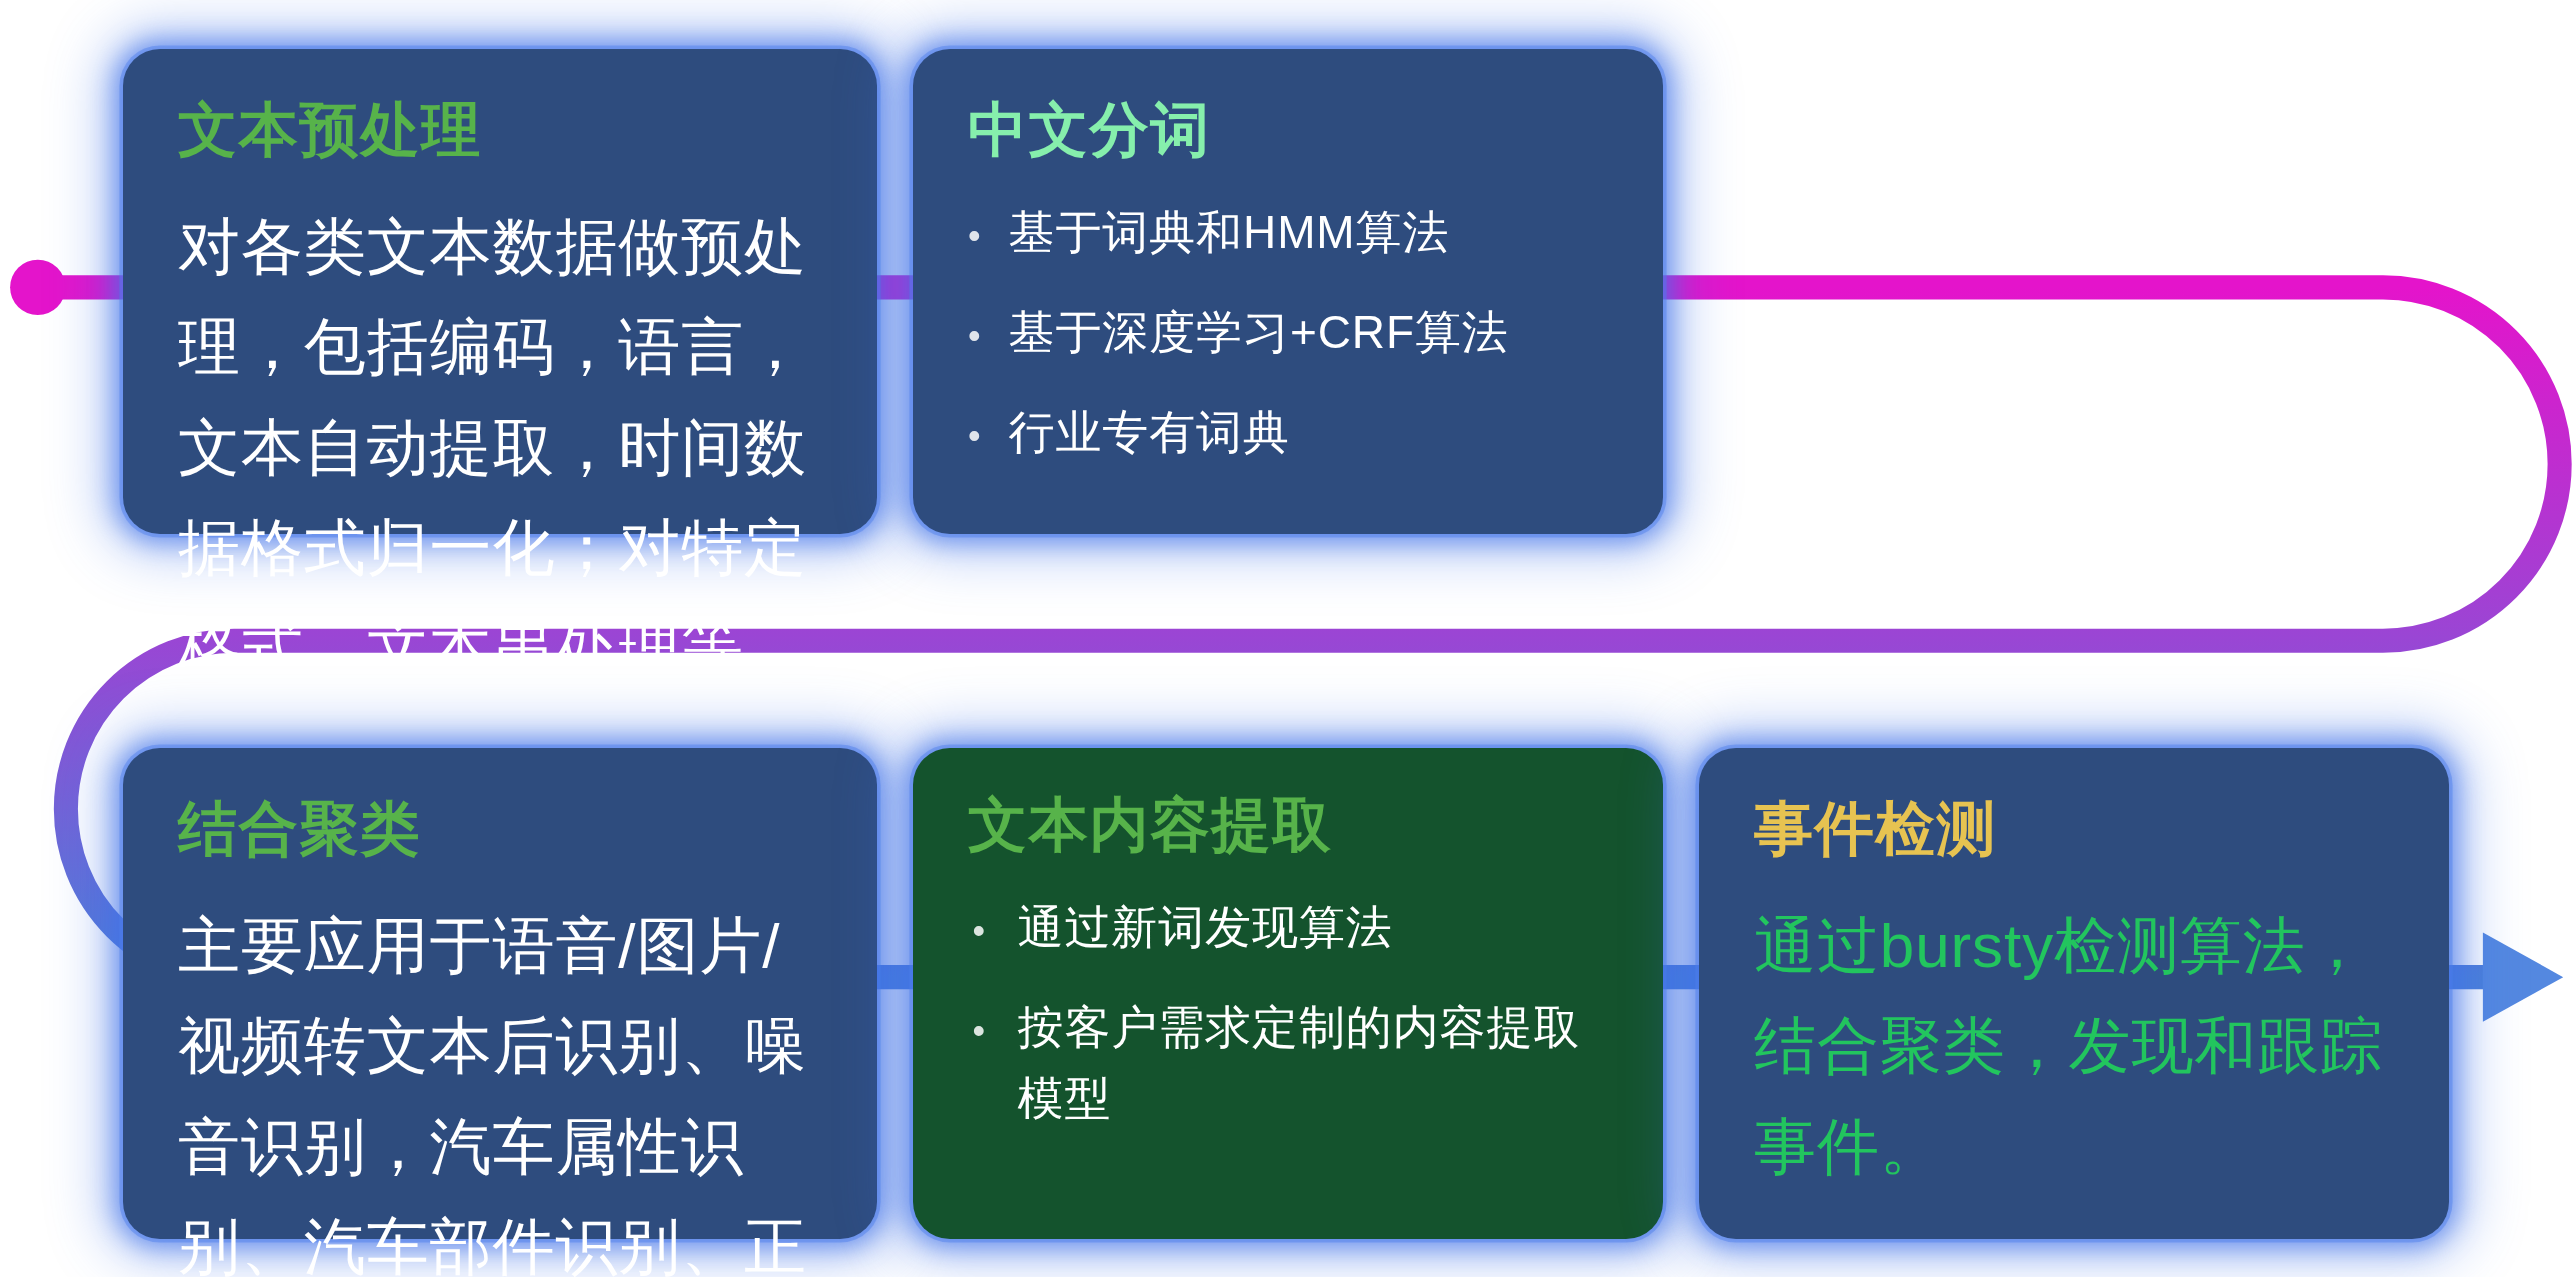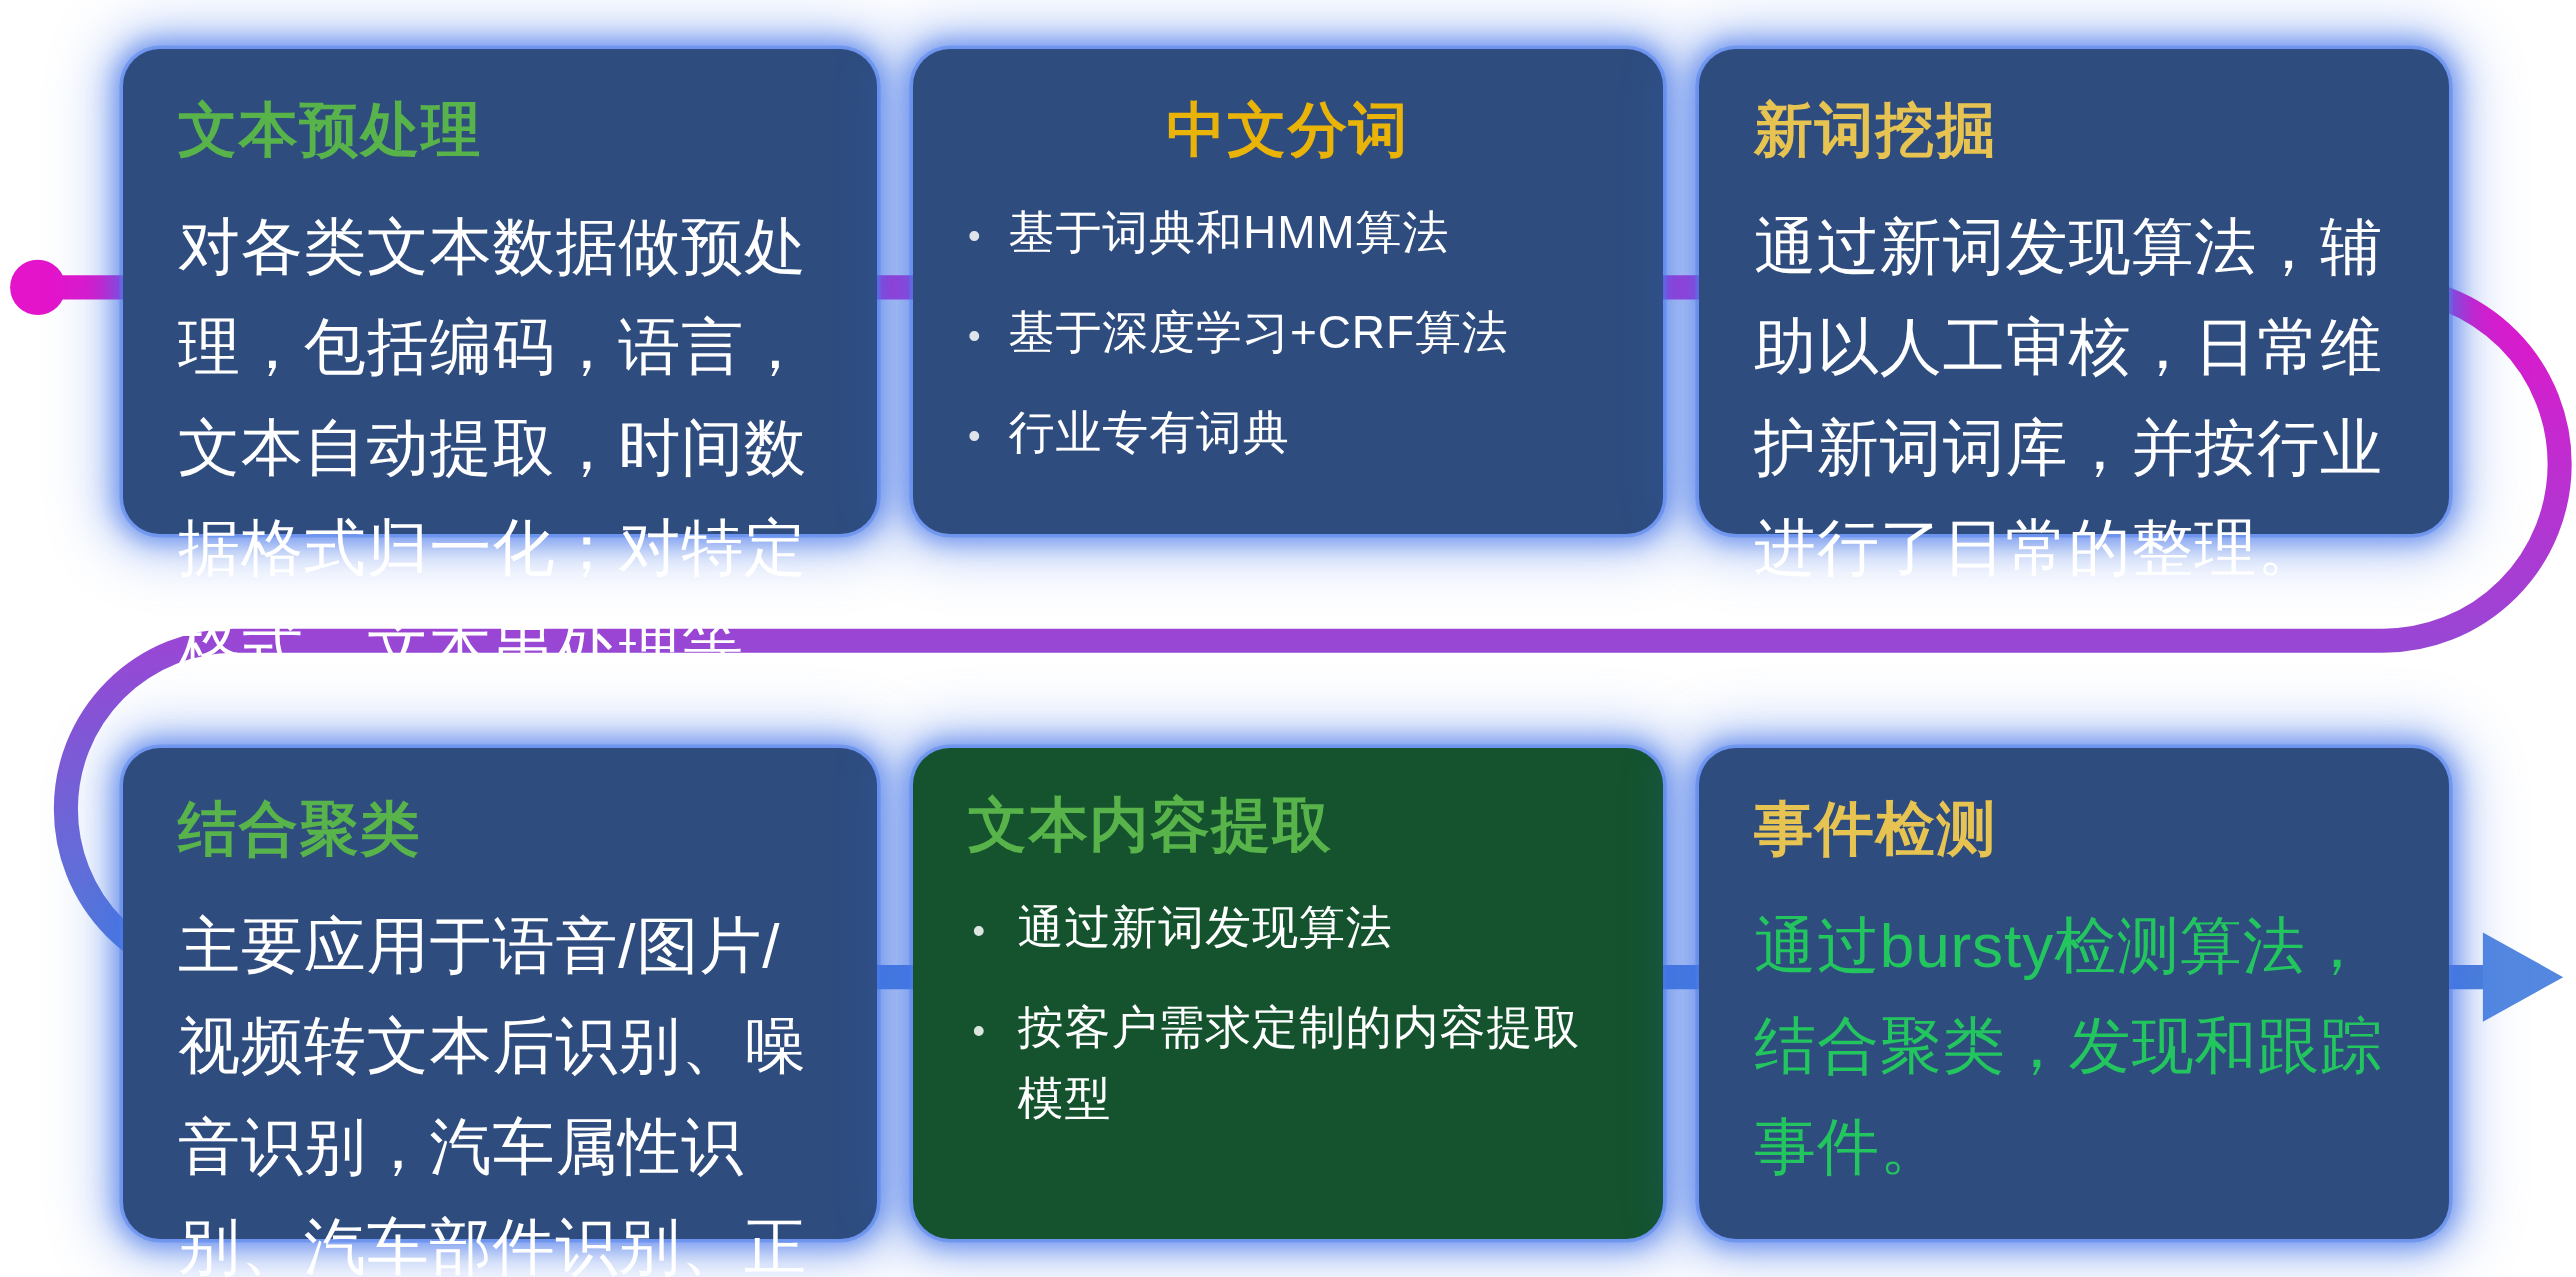--- a/index.html
+++ b/index.html
@@ -74,41 +74,37 @@
     <circle cx="42" cy="322" r="31" fill="#e414cb"></circle>
     <polygon points="2782,1045 2872,1095 2782,1145" fill="#5488e0"></polygon>
   </svg>
 
   <section class="card c1" style="background: rgb(46, 76, 126);">
     <h2 class="card-title" style="color: rgb(87, 179, 74);">文本预处理</h2>
     <p class="card-text" style="color: rgb(255, 255, 255);">对各类文本数据做预处理，包括编码，语言，文本自动提取，时间数据格式归一化；对特定格式、文本串处理等。</p>
   </section>
 
   <section class="card c2" style="background: rgb(46, 76, 126);">
-    <h2 class="card-title" style="color: #eab308; text-align: center;">中文分词</h2>
+    <h2 class="card-title" style="color: #86efac;">中文分词</h2>
     <ul class="bullet-list">
       <li class="bullet-item">
         <span class="bullet-mark">•</span>
         <span class="bullet-text">基于词典和HMM算法</span>
       </li>
       <li class="bullet-item">
         <span class="bullet-mark">•</span>
         <span class="bullet-text">基于深度学习+CRF算法</span>
       </li>
       <li class="bullet-item">
         <span class="bullet-mark">•</span>
         <span class="bullet-text">行业专有词典</span>
       </li>
     </ul>
   </section>
 
-  <section class="card c3" style="background: rgb(46, 76, 126);">
-    <h2 class="card-title" style="color: rgb(231, 195, 81);">新词挖掘</h2>
-    <p class="card-text" style="color: rgb(255, 255, 255);">通过新词发现算法，辅助以人工审核，日常维护新词词库，并按行业进行了日常的整理。</p>
-  </section>
 
   <section class="card c4" style="background: rgb(46, 76, 126);">
     <h2 class="card-title" style="color: rgb(87, 179, 74);">结合聚类</h2>
     <p class="card-text" style="color: rgb(255, 255, 255);">主要应用于语音/图片/视频转文本后识别、噪音识别，汽车属性识别、汽车部件识别、正负面情感分析，主题分类等多个分析功能。</p>
   </section>
 
   <section class="card c5" style="background: #14532d; font-family: Liberation Mono, monospace;">
     <h2 class="card-title" style="color: rgb(87, 179, 74);">文本内容提取</h2>
     <ul class="bullet-list">
       <li class="bullet-item">

